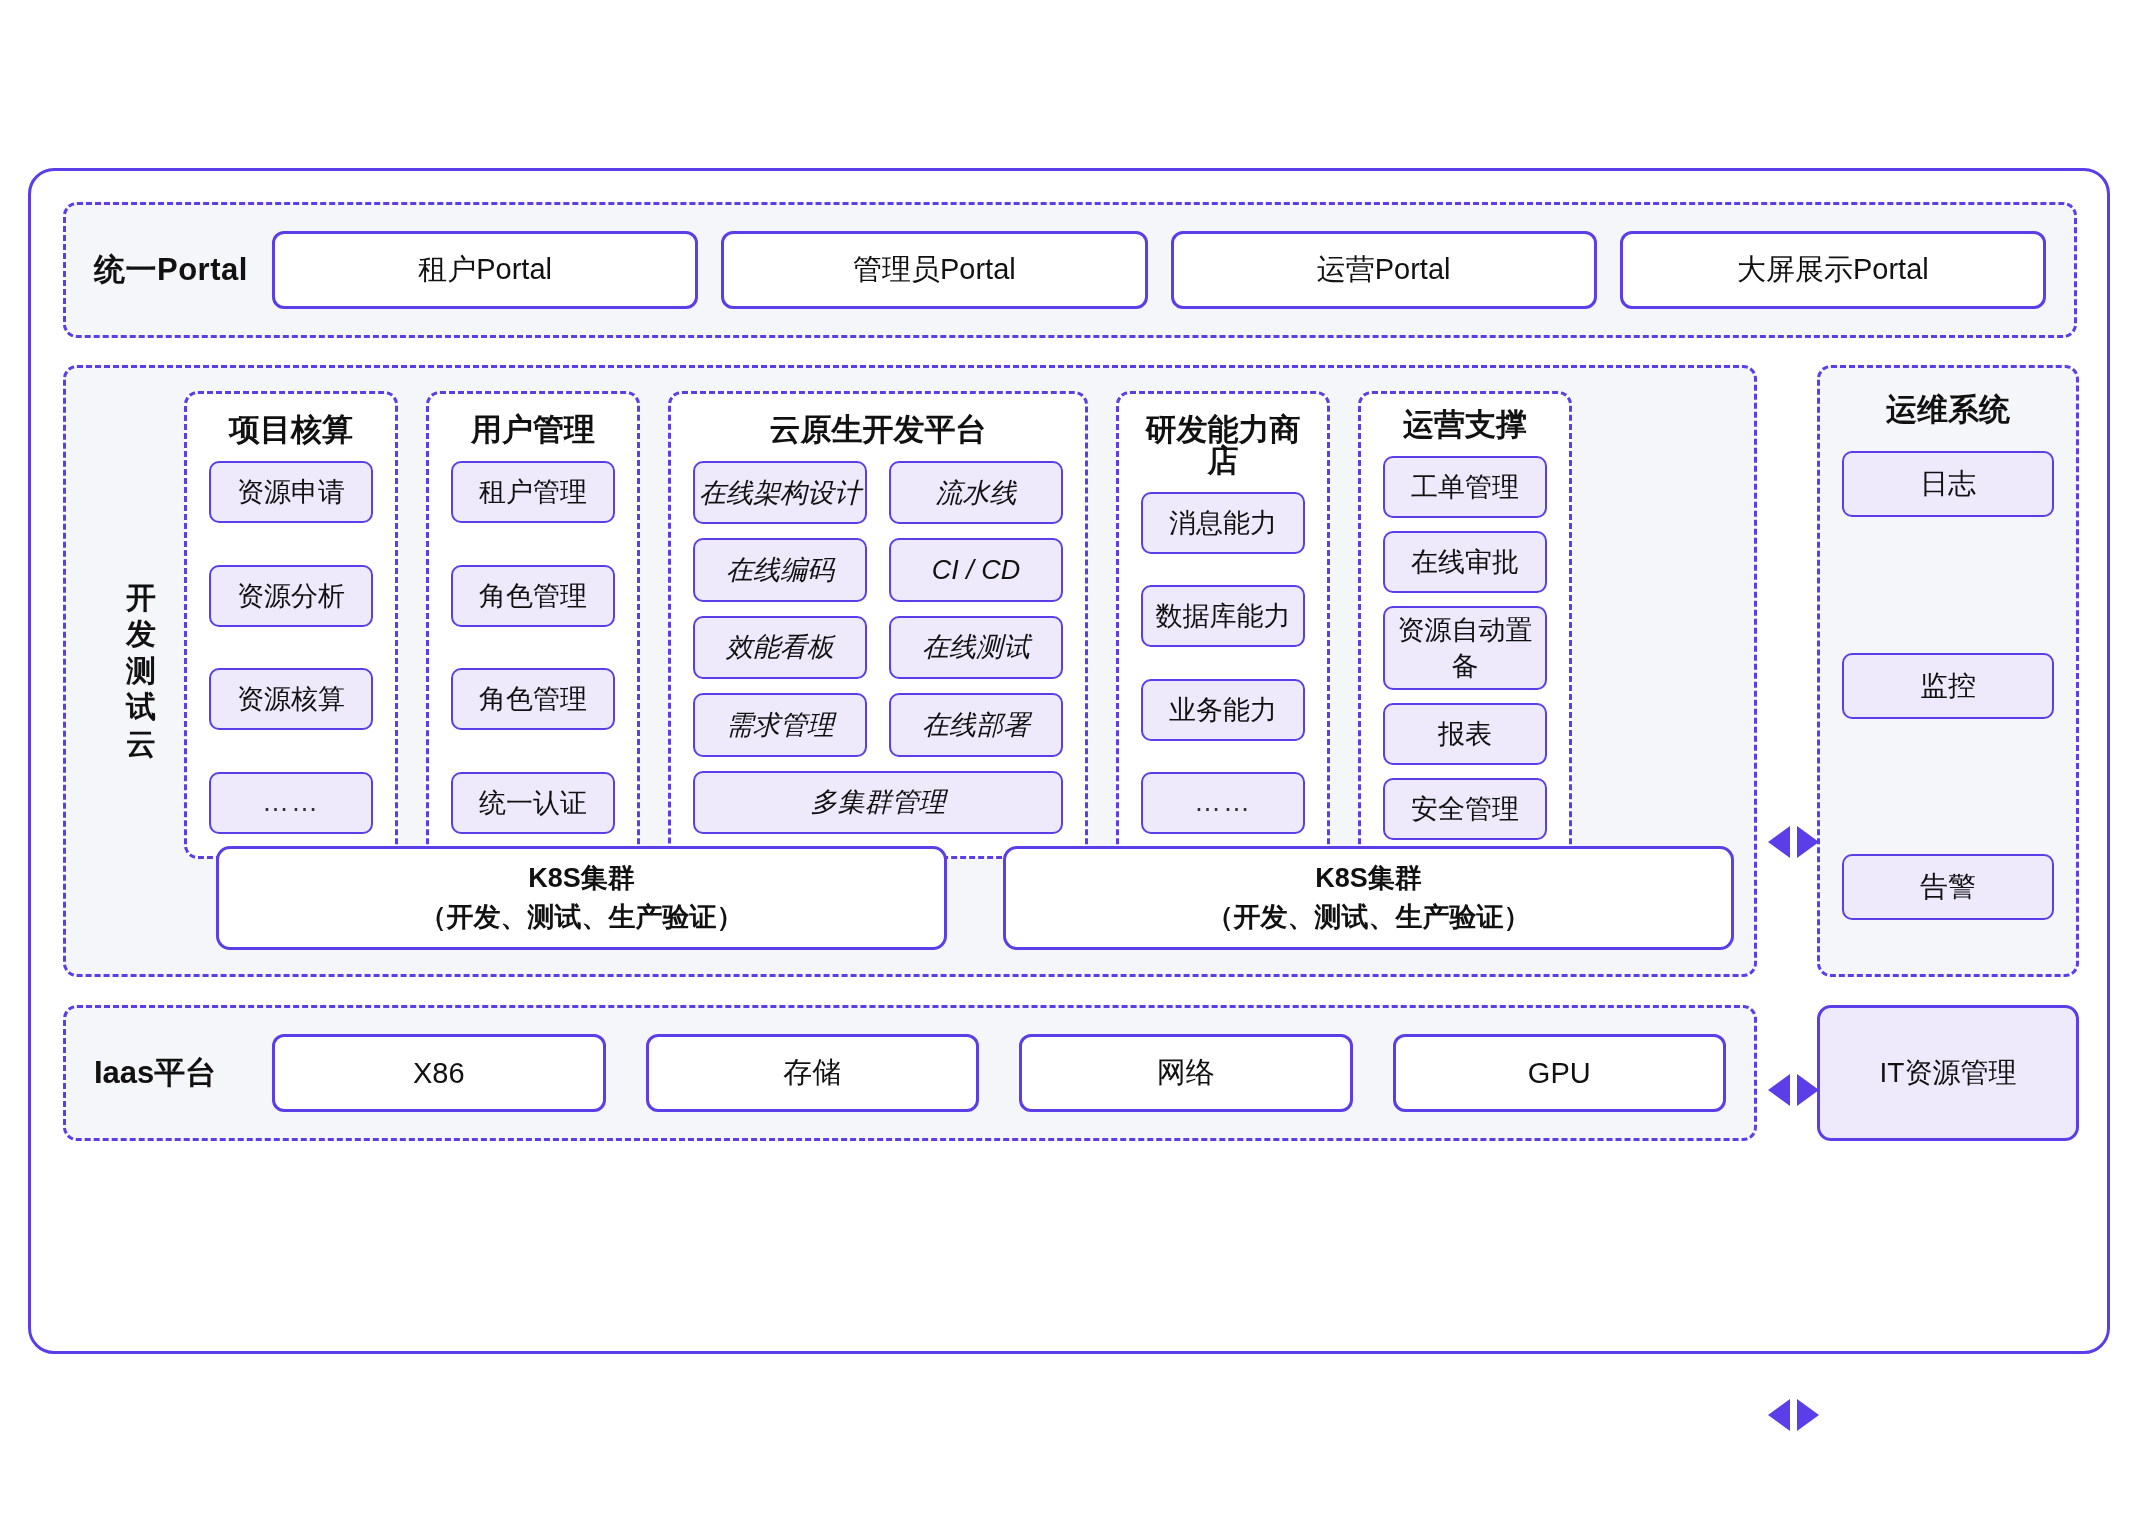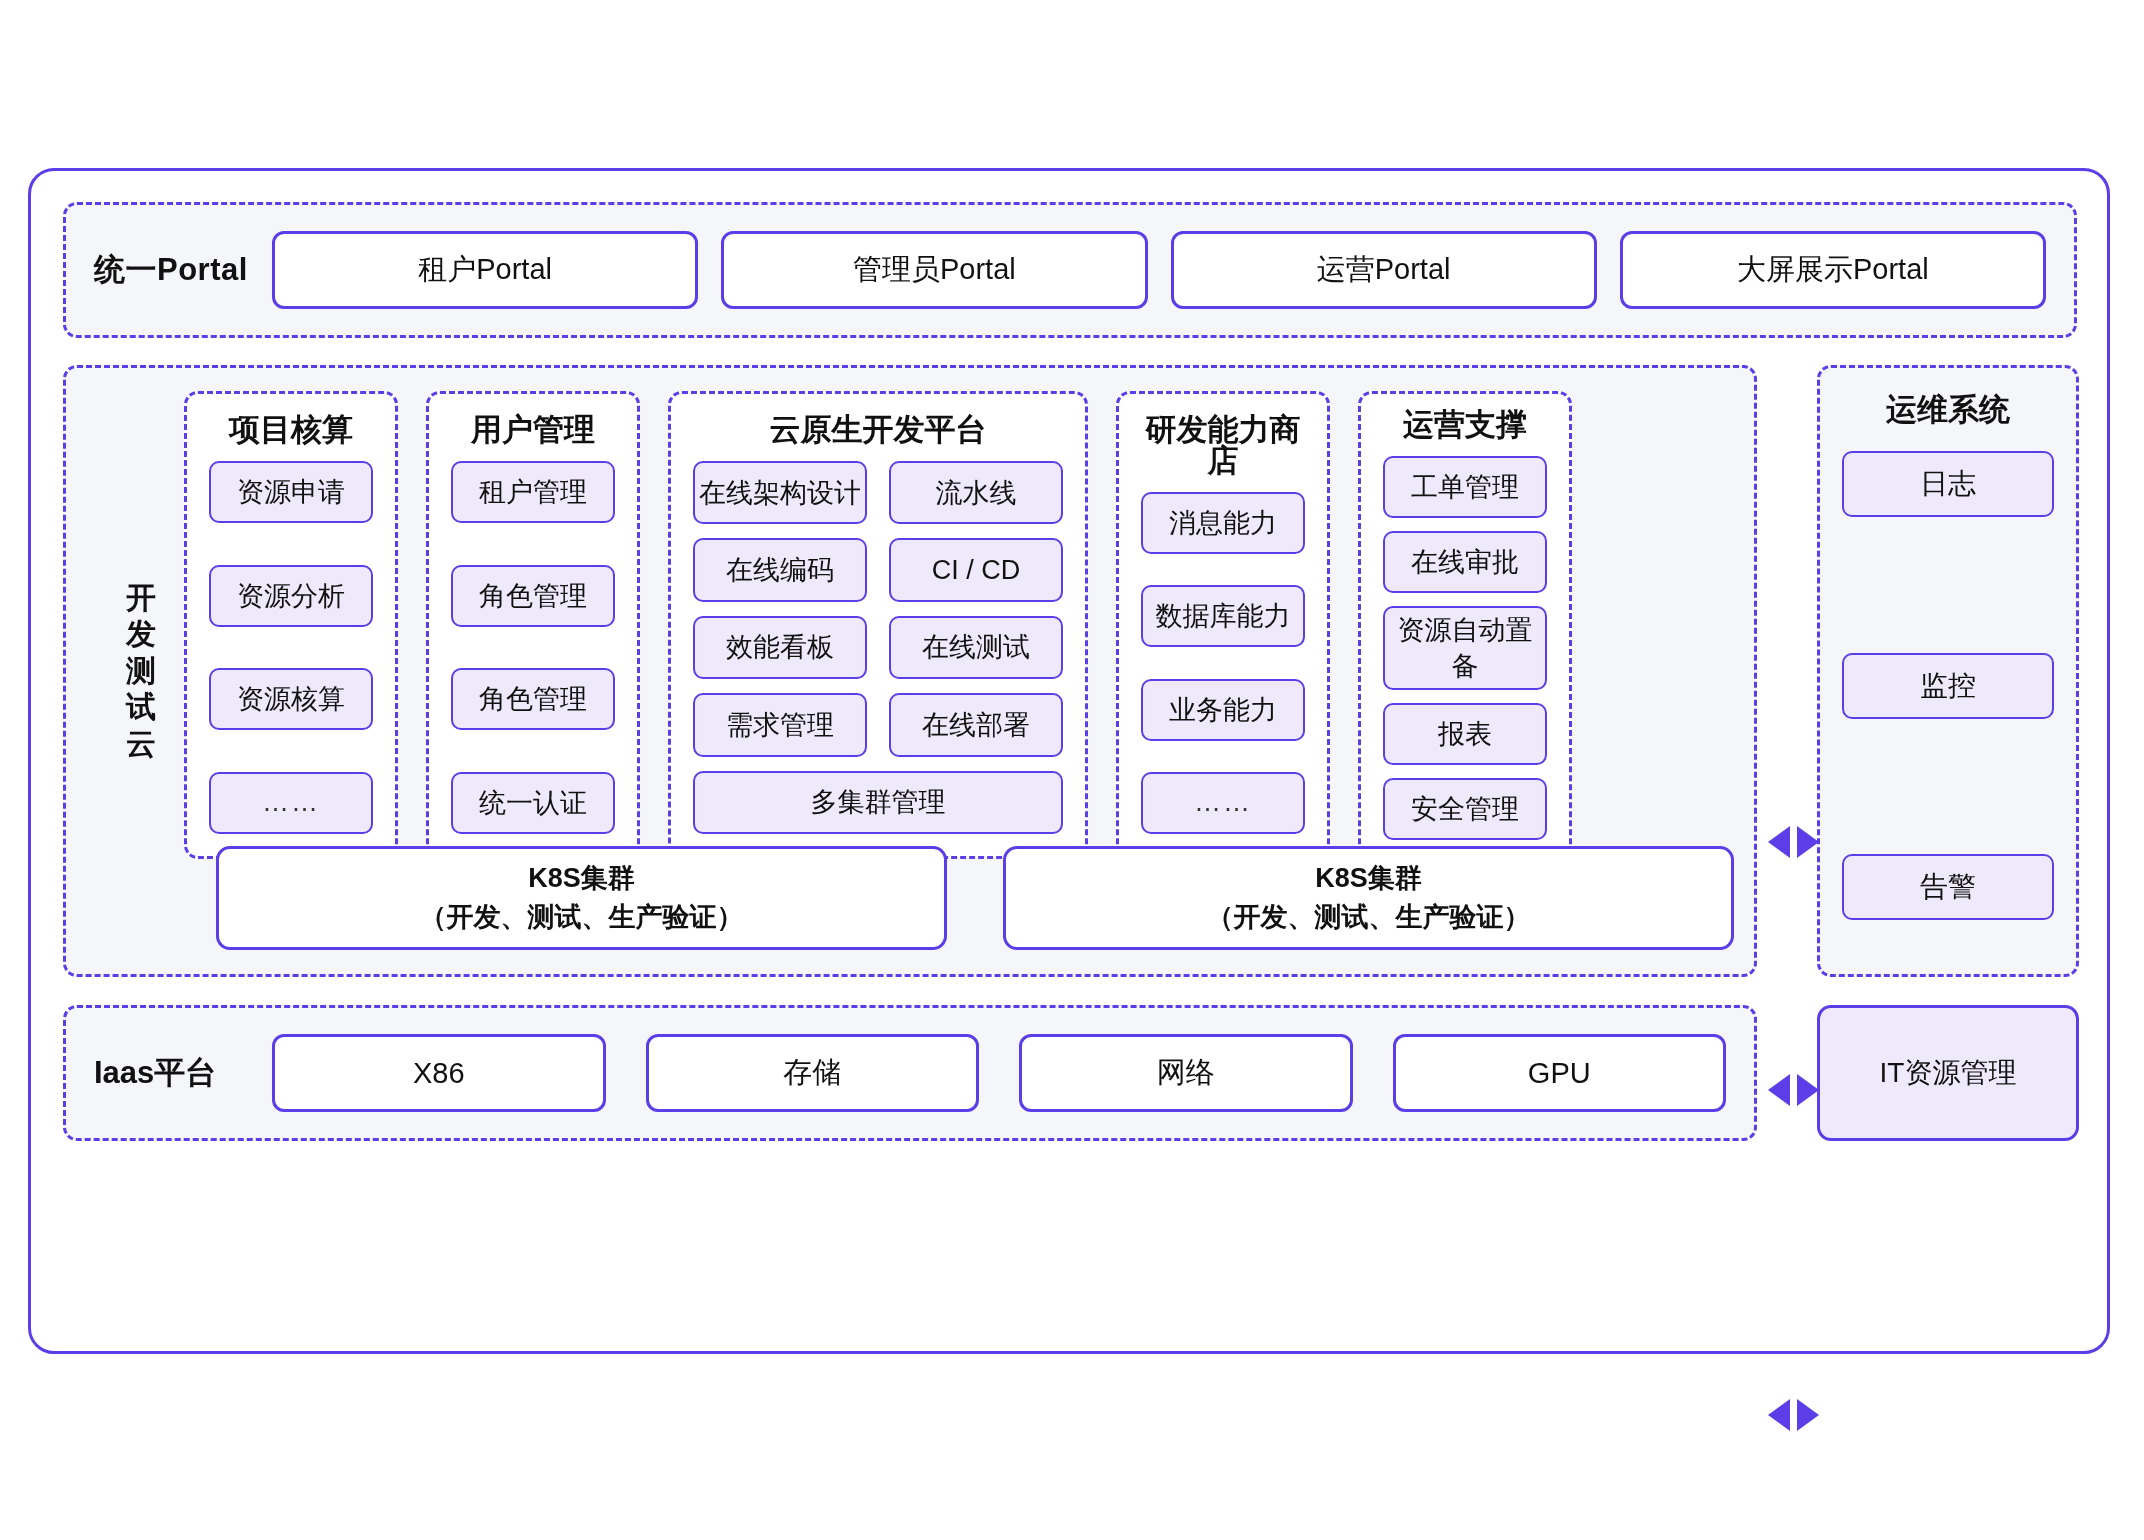--- a/index.html
+++ b/index.html
@@ -129,20 +129,21 @@
     display: flex;
     flex-direction: column;
     justify-content: space-between;
   }
   .group-items.grid {
     display: grid;
     grid-template-columns: 1fr 1fr;
     grid-auto-rows: 1fr;
     gap: 14px 22px;
     align-content: stretch;
+    font-style: italic;
   }
   .group-items.grid .item.wide { grid-column: 1 / span 2; }
 
   .item {
     box-sizing: border-box;
     border: 2px solid #5B3EE8;
     border-radius: 10px;
     background: #EEEAFB;
     min-height: 62px;
     display: flex;

